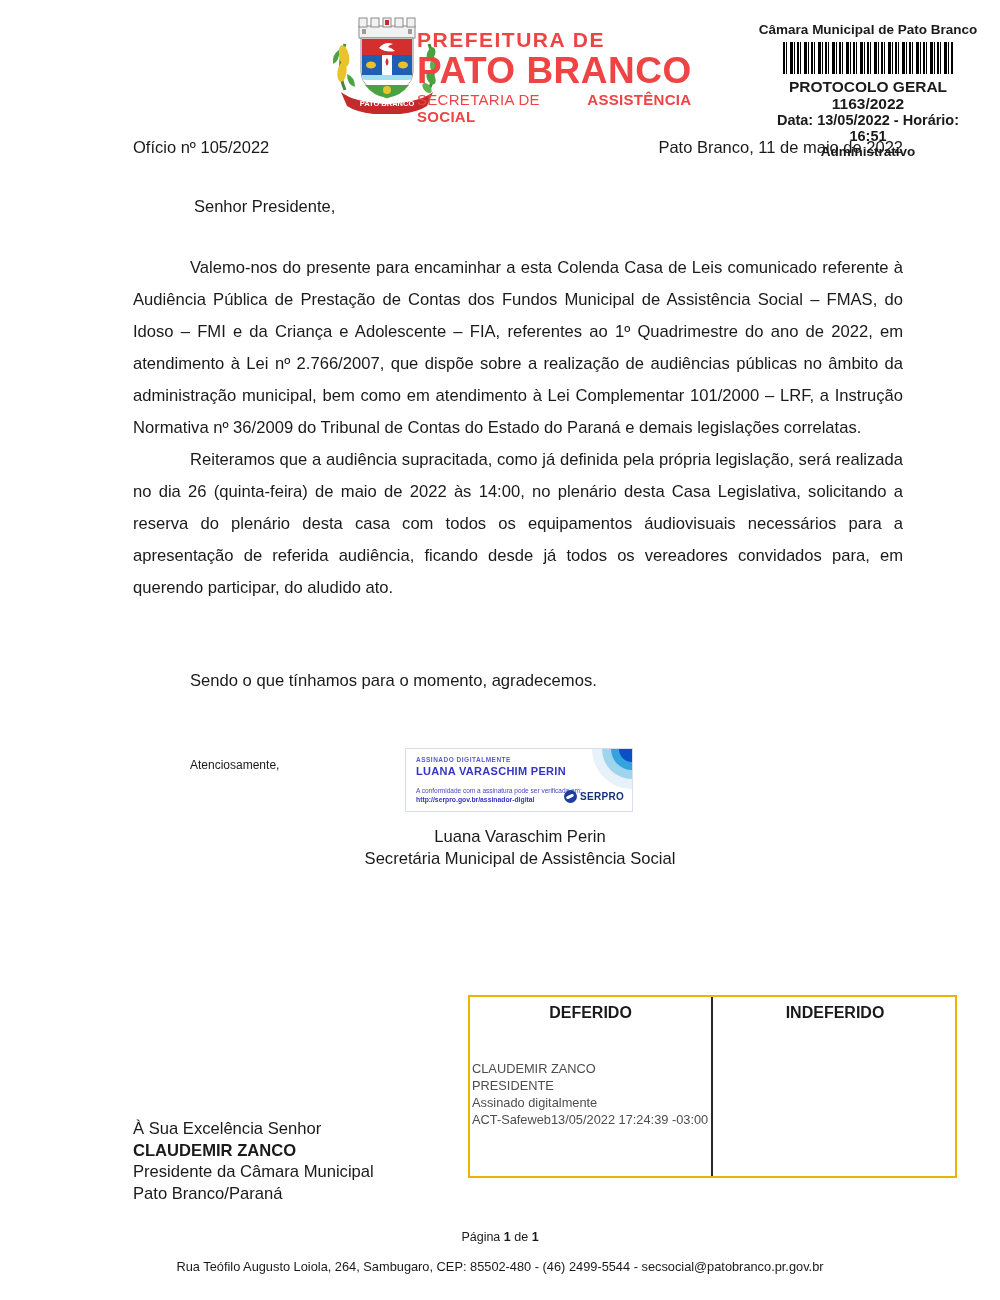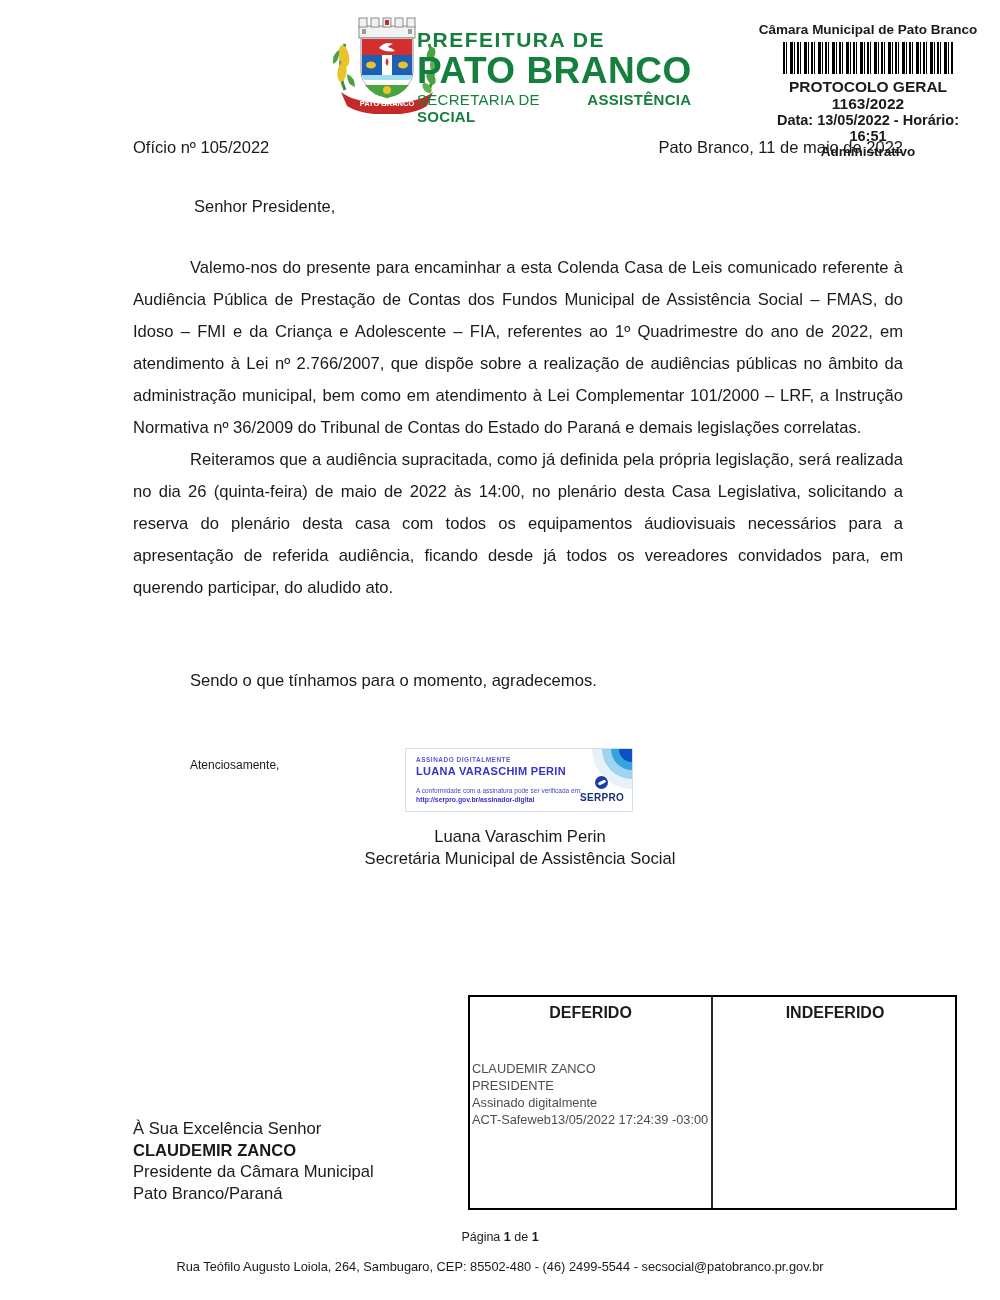--- a/index.html
+++ b/index.html
@@ -8,21 +8,21 @@
   .page {
     position: relative;
     width: 1000px;
     height: 1300px;
     background: #ffffff;
     overflow: hidden;
   }
 
   
   .crest { position: absolute; left: 331px; top: 14px; width: 112px; height: 100px; }
-  .logo-text { position: absolute; left: 417px; top: 28px; width: 310px; color: #15803d; }
+  .logo-text { position: absolute; left: 417px; top: 28px; width: 310px; color: #ef4444; }
   .logo-line1 { font-size: 21px; font-weight: 600; letter-spacing: 1.5px; }
   .logo-line2 { font-size: 37px; font-weight: 800; letter-spacing: 0.5px; line-height: 38px; }
   .logo-line3 { font-size: 15px; letter-spacing: 0.3px; margin-top: 1px; }
   .logo-line3 b { font-weight: 800; margin-left: 43px; }
 
   .protocol-stamp { position: absolute; left: 758px; top: 22px; width: 220px; text-align: center; }
   .protocol-title { font-size: 13.5px; font-weight: bold; }
   .barcode {
     margin: 5px auto 4px auto; width: 170px; height: 32px;
     background:
@@ -47,29 +47,29 @@
   
   .digi-stamp {
     position: absolute; left: 405px; top: 748px; width: 228px; height: 64px;
     background: #ffffff; border: 1px solid #d9dfea; overflow: hidden;
   }
   .digi-swoosh { position: absolute; right: 0; top: 0; width: 50px; height: 40px; }
   .digi-assinado { position: absolute; left: 10px; top: 7px; font-size: 6.5px; letter-spacing: 0.5px; color: #5a5ad0; font-weight: 600; }
   .digi-name { position: absolute; left: 10px; top: 16px; font-size: 11px; font-weight: bold; color: #3434c8; letter-spacing: 0.3px; }
   .digi-verify1 { position: absolute; left: 10px; top: 38px; font-size: 6.5px; color: #4646c0; }
   .digi-verify2 { position: absolute; left: 10px; top: 47px; font-size: 6.8px; font-weight: bold; color: #3434c8; }
-  .serpro { position: absolute; right: 8px; bottom: 8px; display: flex; align-items: center; gap: 3px; flex-direction: column; }
+  .serpro { position: absolute; right: 8px; bottom: 8px; display: flex; align-items: center; gap: 3px; }
   .serpro-circle { width: 13px; height: 13px; border-radius: 50%; background: #1b3fa0; position: relative; }
   .serpro-circle::after { content: ""; position: absolute; left: 2.5px; top: 5px; width: 8px; height: 3px; border-radius: 2px; background: #ffffff; transform: rotate(-25deg); }
   .serpro-word { font-size: 10px; font-weight: 800; color: #16337a; letter-spacing: 0.3px; }
 
   .signer { position: absolute; left: 280px; top: 826px; width: 480px; text-align: center; font-size: 16.6px; line-height: 22px; }
 
   
-  .decision-table { position: absolute; left: 468px; top: 995px; width: 489px; height: 215px; border: 2px solid #000000; }
+  .decision-table { position: absolute; left: 468px; top: 995px; width: 489px; height: 183px; border: 2px solid #eab308; }
   .decision-col { position: absolute; top: 0; bottom: 0; }
   .decision-col.left { left: 0; width: 243px; border-right: 2px solid #2a2a2a; }
   .decision-col.right { left: 245px; right: 0; }
   .decision-header { text-align: center; font-weight: bold; font-size: 16px; padding-top: 7px; }
   .deferido-block { position: absolute; left: 2px; top: 63px; font-size: 12.8px; line-height: 17px; color: #4d4d4d; white-space: nowrap; }
 
   
   .addressee { position: absolute; left: 133px; top: 1118px; font-size: 16.6px; line-height: 21.5px; }
   .addressee .bold { font-weight: bold; }
 

